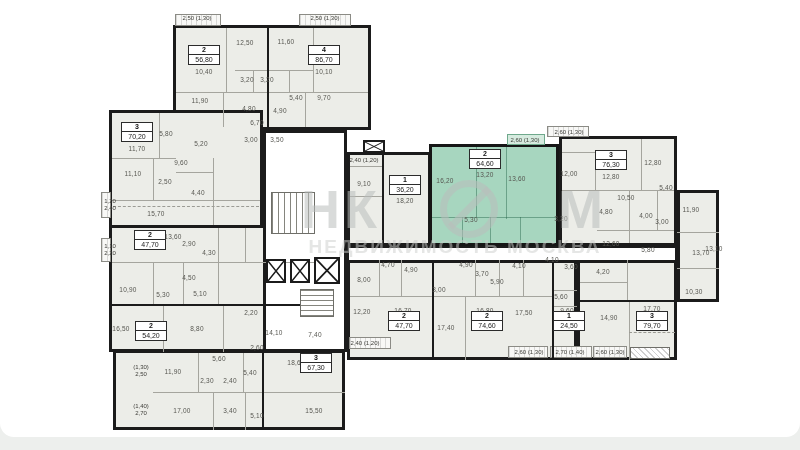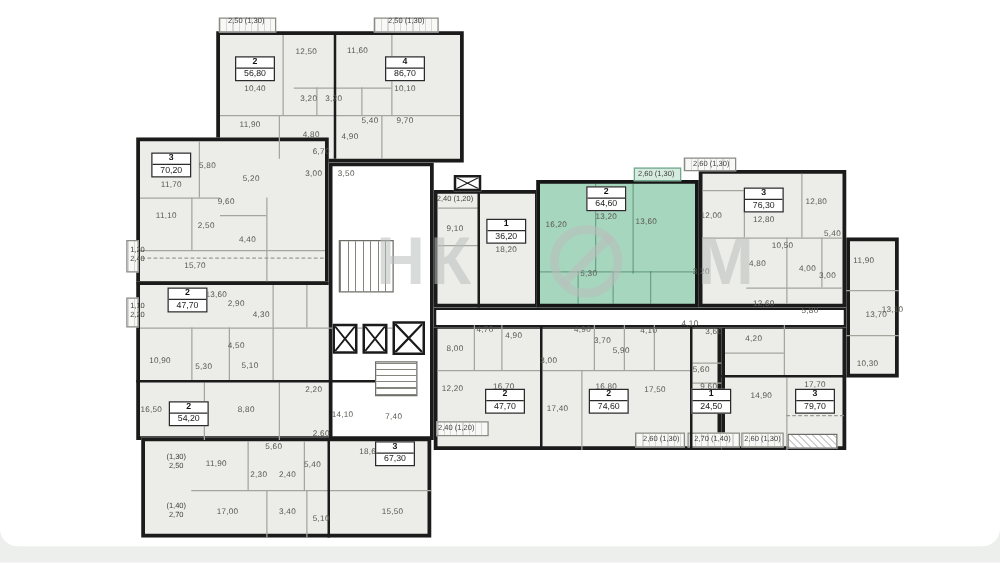--- a/index.html
+++ b/index.html
@@ -165,20 +165,21 @@
 
   <div class="stairs st-v" style="left:258px;top:192px;width:44px;height:42px"></div>
   <div class="stairs st-h" style="left:287px;top:289px;width:34px;height:28px"></div>
   <div class="stairs st-x" style="left:617px;top:347px;width:40px;height:12px"></div>
 
   <div id="watermark">
     <span>НК</span>
     <span class="wm-circle"></span>
     <span>М</span>
   </div>
+  <div id="watermark-sub">НЕДВИЖИМОСТЬ МОСКВА</div>
 
 <span class="room-label" style="left: 232px; top: 42px;">12,50</span>
     <span class="room-label" style="left: 273px; top: 41px;">11,60</span>
     <span class="room-label" style="left: 191px; top: 71px;">10,40</span>
     <span class="room-label" style="left: 311px; top: 71px;">10,10</span>
     <span class="room-label" style="left: 234px; top: 79px;">3,20</span>
     <span class="room-label" style="left: 254px; top: 79px;">3,20</span>
     <span class="room-label" style="left: 283px; top: 97px;">5,40</span>
     <span class="room-label" style="left: 311px; top: 97px;">9,70</span>
     <span class="room-label" style="left: 187px; top: 100px;">11,90</span>

